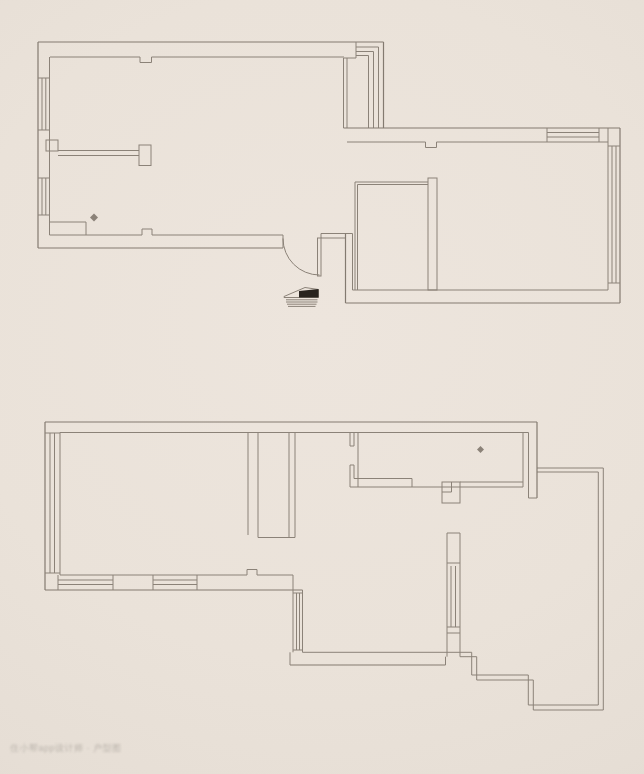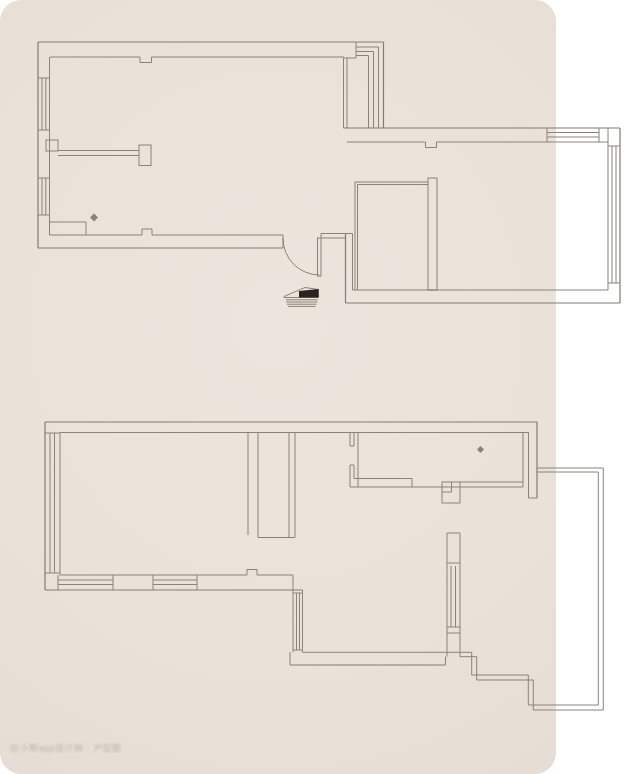--- a/index.html
+++ b/index.html
@@ -1,25 +1,24 @@
 <!DOCTYPE html>
 <html><head>
 <meta charset="utf-8">
 <style>
   html,body{margin:0;padding:0;}
   body{
     width:644px;height:774px;overflow:hidden;
     font-family:"Liberation Sans", sans-serif;
   }
   .canvas-wrap{
-    position:relative;width:556px;height:774px;
+    position:relative;width:644px;height:774px;
     background:
       radial-gradient(ellipse 120% 90% at 50% 42%,
         #ede5dd 0%, #eae2d9 48%, #e6ded5 74%, #dfd7ce 100%);
-    border-radius: 21px;
   }
   svg.plan-canvas{position:absolute;left:0;top:0;}
   .watermark{
     position:absolute;left:10px;top:742px;
     font-size:9px;letter-spacing:0.5px;
     color:rgba(150,144,136,0.55);
     filter:blur(0.8px);
     white-space:nowrap;
     user-select:none;
   }

